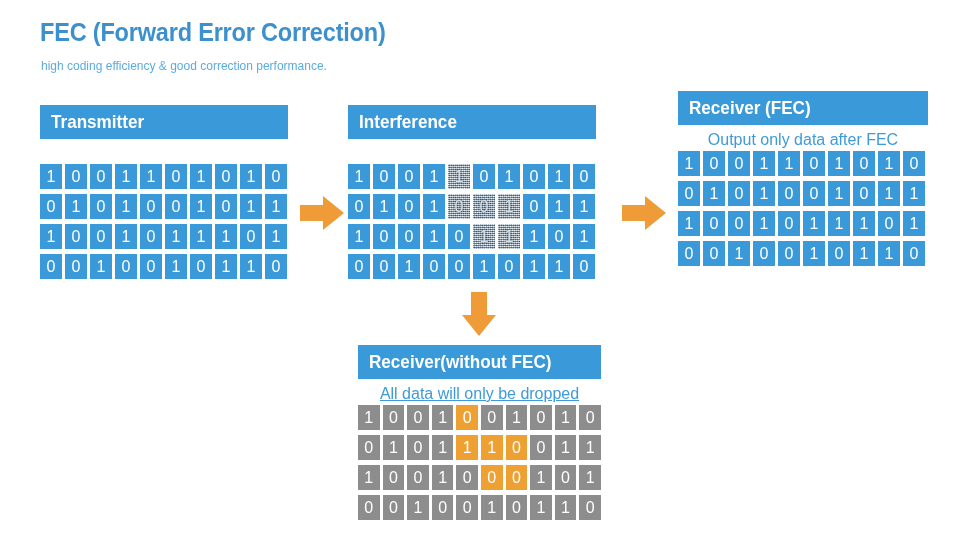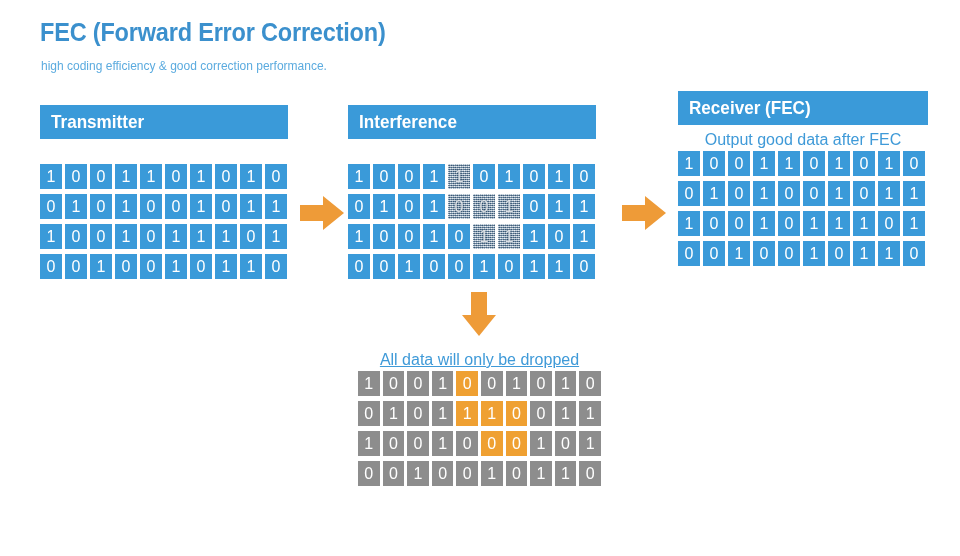--- a/index.html
+++ b/index.html
@@ -254,21 +254,21 @@
 
   <div class="arrow arrow-right" style="left:622px;top:196px;">
     <div class="shaft"></div>
     <div class="head"></div>
   </div>
 
   <div class="block" id="blk-receiver-fec" style="left:678px;top:91px;width:250px;">
     <div class="block-header">
       <span>Receiver (FEC)</span>
     </div>
-    <div class="block-caption" style="margin-top:4px;">Output good data after FEC</div>
+    <div class="block-caption" style="margin-top:4px;">Output only data after FEC</div>
     <div class="bitgrid" style="margin-top:0px;">
         <div class="bitrow">
           <div class="bit ">1</div>
           <div class="bit ">0</div>
           <div class="bit ">0</div>
           <div class="bit ">1</div>
           <div class="bit ">1</div>
           <div class="bit ">0</div>
           <div class="bit ">1</div>
           <div class="bit ">0</div>
@@ -313,20 +313,23 @@
         </div>
       </div>
   </div>
 
   <div class="arrow arrow-down" style="left:462px;top:292px;">
     <div class="shaft"></div>
     <div class="head"></div>
   </div>
 
   <div class="block" id="blk-receiver-no-fec" style="left:358px;top:345px;width:243px;">
+    <div class="block-header">
+      <span>Receiver(without FEC)</span>
+    </div>
     <div class="block-caption" style="margin-top:4px;text-decoration:underline;">All data will only be dropped</div>
     <div class="bitgrid" style="margin-top:0px;">
         <div class="bitrow">
           <div class="bit gray">1</div>
           <div class="bit gray">0</div>
           <div class="bit gray">0</div>
           <div class="bit gray">1</div>
           <div class="bit orange">0</div>
           <div class="bit gray">0</div>
           <div class="bit gray">1</div>

